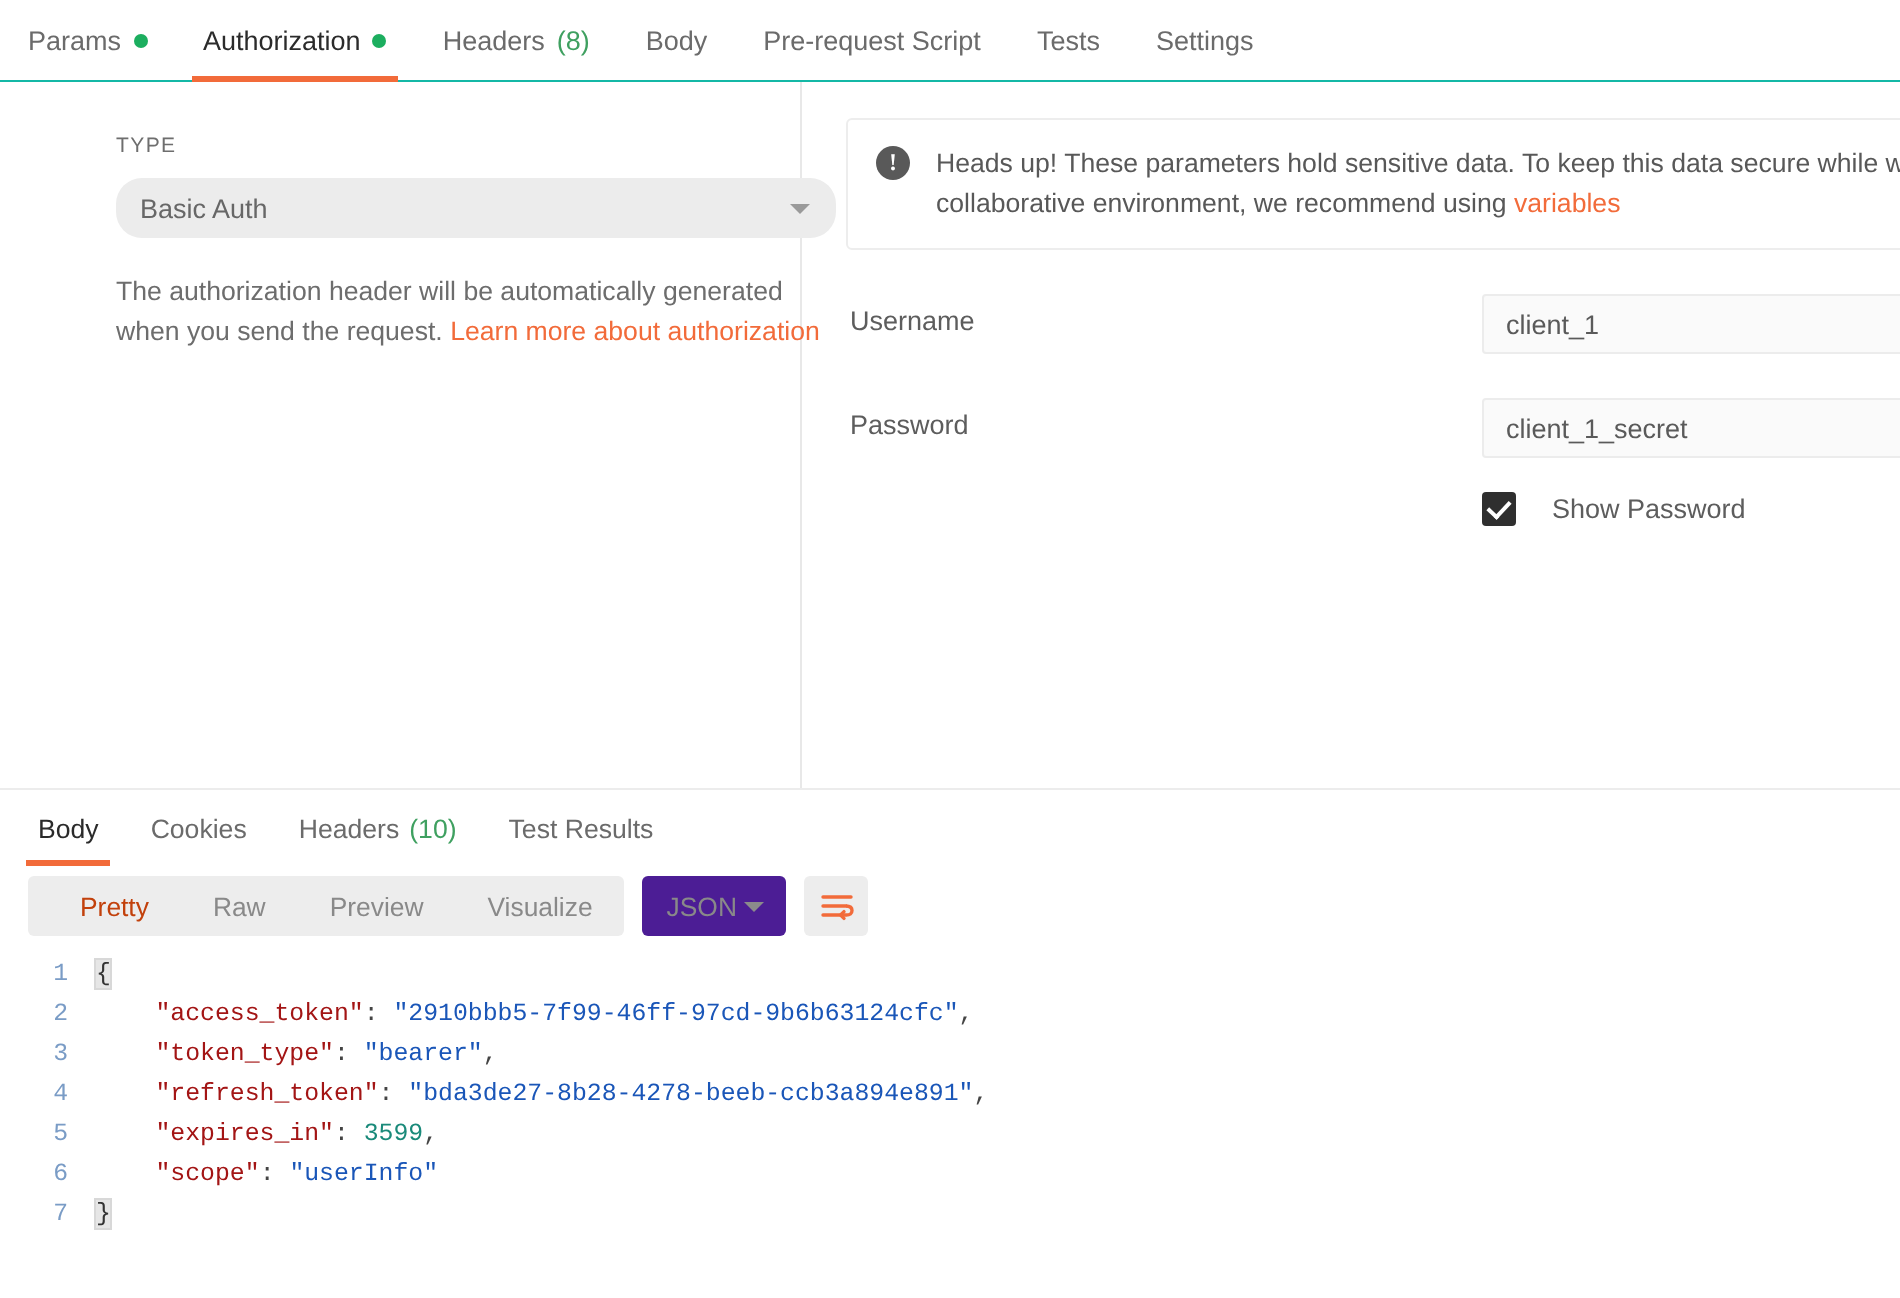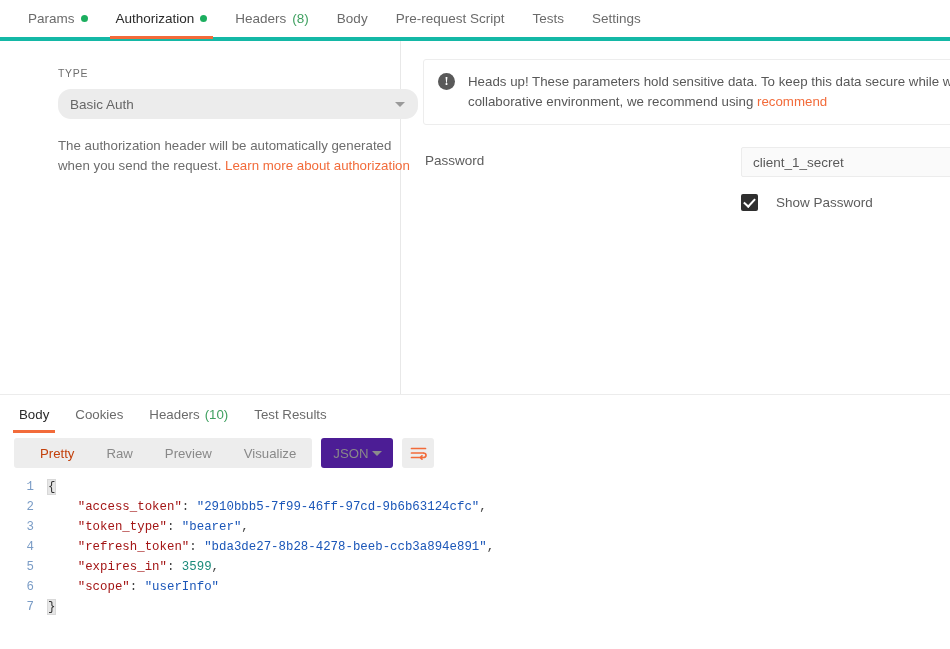--- a/index.html
+++ b/index.html
@@ -9,22 +9,21 @@
     background: #ffffff;
     font-family: "Liberation Sans", sans-serif;
     overflow: hidden;
   }
   #app { position: relative; width: 950px; height: 649px; background:#fff; }
 
   
   .req-tabs {
     position: absolute; left: 0; top: 0; width: 950px; height: 41px;
     display: flex; align-items: center;
-    border-bottom: 4px solid #14b8a6;
-    padding-left: 14px;
+    border-bottom: 1px solid #14b8a6;
   }
   .req-tab {
     position: relative;
     display: flex; align-items: center; gap: 6px;
     height: 41px;
     padding: 0 14px;
     font-size: 13.5px;
     color: #6b6b6b;
     white-space: nowrap;
     cursor: pointer;
@@ -190,23 +189,29 @@
       <div class="helper">
         <span>The authorization header will be automatically generated when you send the request.</span>
         <a>Learn more about authorization</a>
       </div>
     </div>
 
     <div class="right-pane">
       <div class="notice">
         <span class="notice-icon">!</span>
         <span>Heads up! These parameters hold sensitive data. To keep this data secure while working in a collaborative environment, we recommend using</span>
-        <a>recommend</a>
-      </div>
-
+        <a>variables</a>
+      </div>
+
+      <div class="field-row">
+        <span class="field-label">Username</span>
+        <div class="field-input">
+          <span>client_1</span>
+        </div>
+      </div>
 
       <div class="field-row">
         <span class="field-label">Password</span>
         <div class="field-input">
           <span>client_1_secret</span>
         </div>
       </div>
 
       <div class="showpw">
         <span class="cbx"></span>

